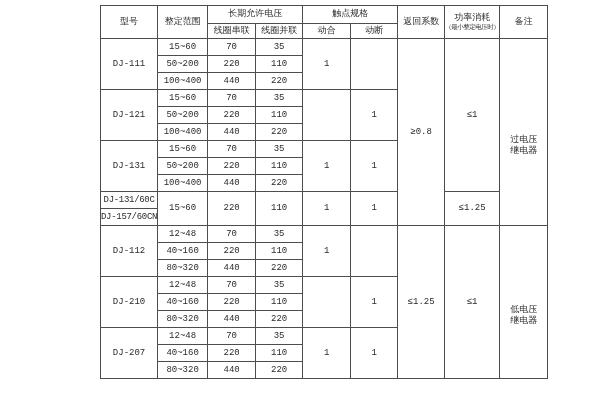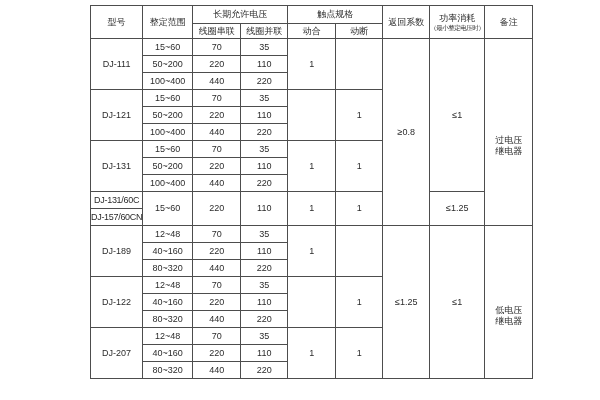--- a/index.html
+++ b/index.html
@@ -1,19 +1,19 @@
 <!DOCTYPE html>
 <html><head>
 <meta charset="utf-8">
 <style>
   * { margin:0; padding:0; box-sizing:border-box; }
   html,body { width:600px; height:400px; background:#ffffff; overflow:hidden;
     font-family:"Liberation Sans","DejaVu Sans",sans-serif; color:#2b2b2b; }
-  table.spec { position:absolute; left:90px; top:5px; border-collapse:collapse;
-    table-layout:fixed; }
+  table.spec { position:absolute; left:100px; top:5px; border-collapse:collapse;
+    table-layout:fixed;font-family:Liberation Mono, monospace; }
   .spec th, .spec td { border:1px solid #4d4d4d; text-align:center;
     vertical-align:middle; font-weight:normal; font-size:9px; padding:0;
     overflow:hidden; white-space:nowrap; line-height:1.15; }
   .spec thead .r1 th { height:18px; }
   .spec thead .r2 th { height:15px; }
   .spec tbody td { height:17px; }
   .model { font-size:8.5px; }
   .model-long { font-size:7.5px; letter-spacing:-0.3px;margin-top:40px; }
   .power-sub { font-size:6.5px; letter-spacing:-0.5px; margin-top:1px; }
   .remark-line { line-height:1.1;margin-top:28px; }
@@ -126,21 +126,21 @@
       <td rowspan="2">110</td>
       <td rowspan="2">1</td>
       <td rowspan="2">1</td>
       <td rowspan="2">≤1.25</td>
     </tr>
     <tr>
       <td class="model model-long">DJ-157/60CN</td>
     </tr>
 
     <tr>
-      <td rowspan="3" class="model">DJ-189</td>
+      <td rowspan="3" class="model">DJ-112</td>
       <td>12~48</td>
       <td>70</td>
       <td>35</td>
       <td rowspan="3">1</td>
       <td rowspan="3"></td>
       <td rowspan="9">≤1.25</td>
       <td rowspan="9">≤1</td>
       <td rowspan="9">
         <div class="remark-line">低电压</div>
         <div class="remark-line">继电器</div>
@@ -151,21 +151,21 @@
       <td>220</td>
       <td>110</td>
     </tr>
     <tr>
       <td>80~320</td>
       <td>440</td>
       <td>220</td>
     </tr>
 
     <tr>
-      <td rowspan="3" class="model">DJ-122</td>
+      <td rowspan="3" class="model">DJ-210</td>
       <td>12~48</td>
       <td>70</td>
       <td>35</td>
       <td rowspan="3"></td>
       <td rowspan="3">1</td>
     </tr>
     <tr>
       <td>40~160</td>
       <td>220</td>
       <td>110</td>

